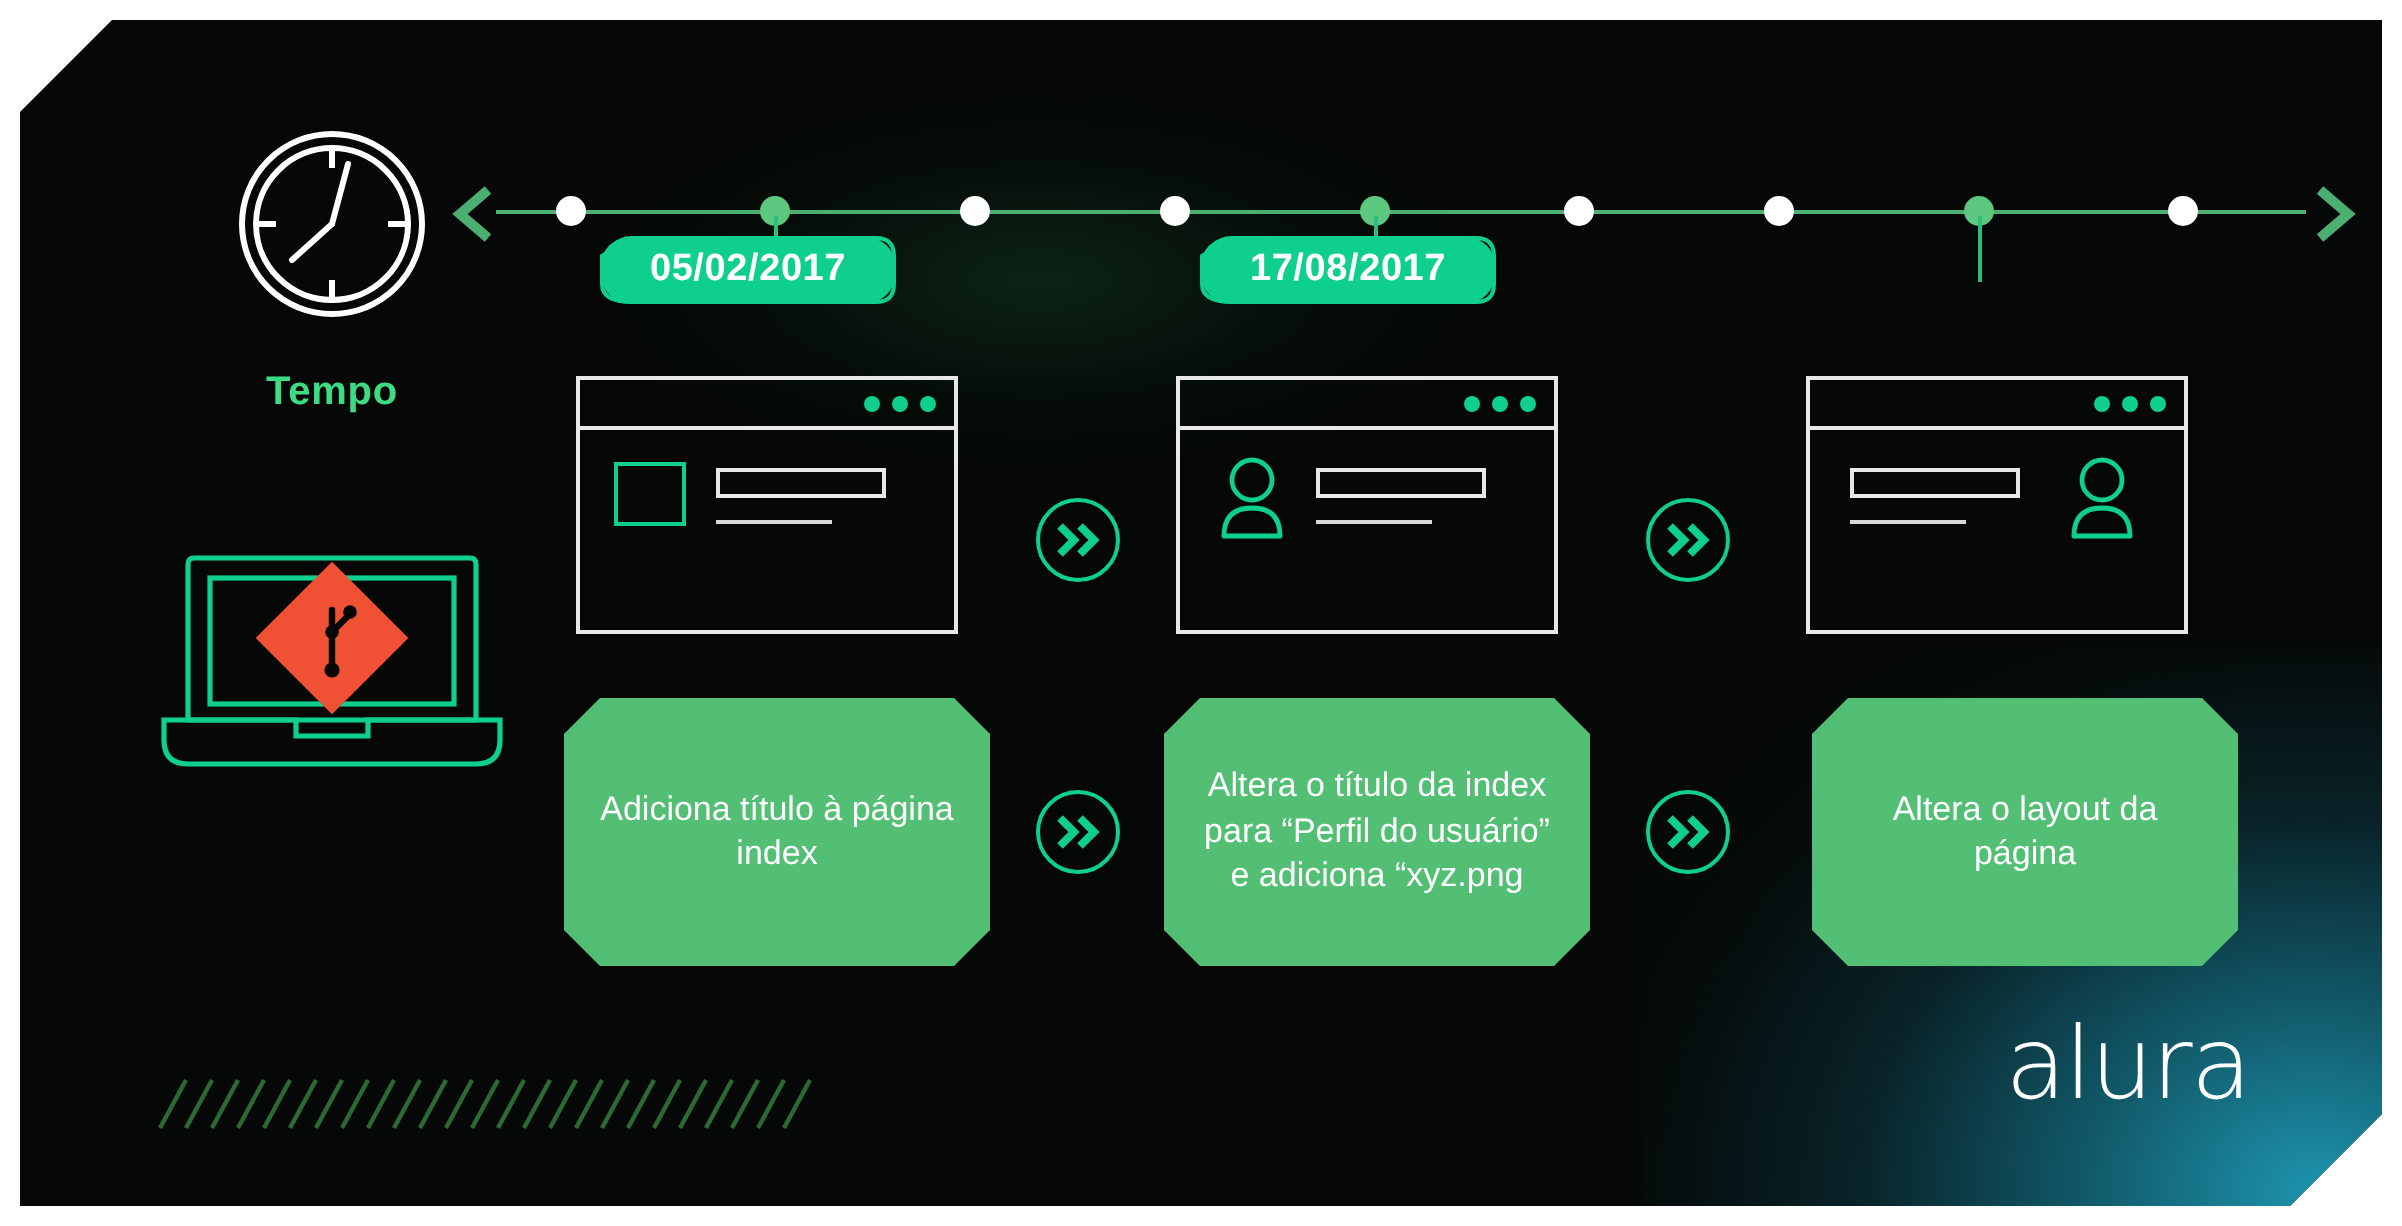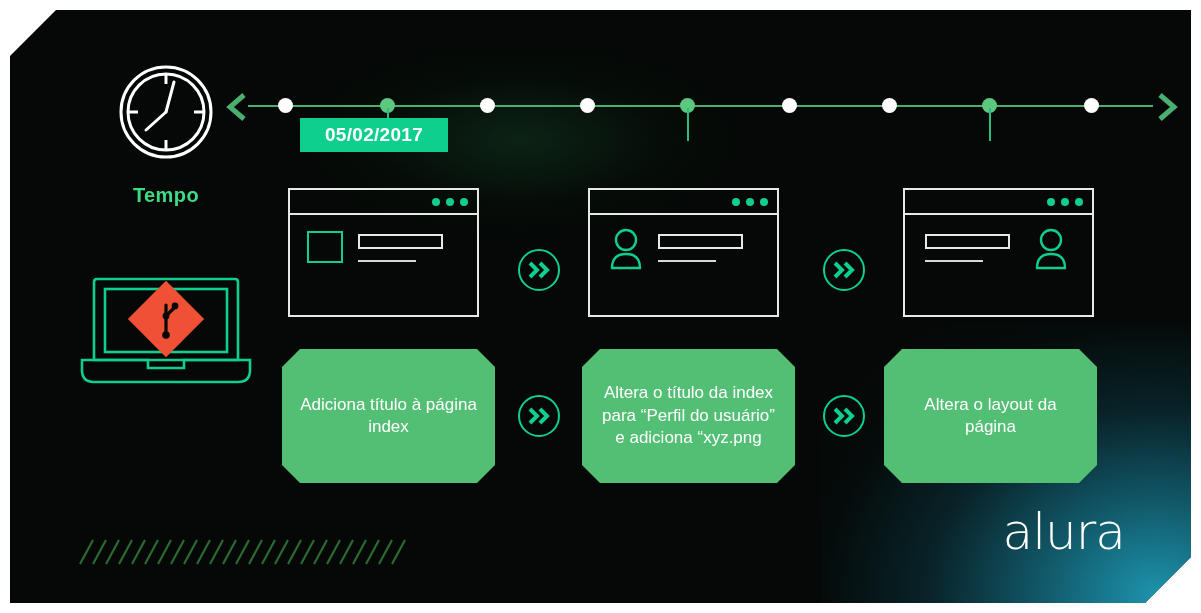--- a/index.html
+++ b/index.html
@@ -83,20 +83,21 @@
   
   .date-badge {
     position: absolute;
     height: 34px; width: 148px;
     display: flex; align-items: center; justify-content: center;
     color: #ffffff; font-size: 19px; font-weight: bold;
     letter-spacing: 0.3px;
     background:
       linear-gradient(#0ecf8d,#0ecf8d) no-repeat;
     padding: 2px;
+    border-radius: 16px;
   }
   .date-badge .bg { position: absolute; inset: 0; }
   .date-badge .txt { position: relative; z-index: 2; }
 
   
   .mock {
     position: absolute; width: 191px; height: 129px;
     border: 2px solid #e8e8e8;
   }
   .mock-bar {
@@ -228,20 +229,26 @@
       <div class="tl-dot white" style="left:860px"></div>
     </div>
 
     <div class="date-badge" style="left:290px;top:108px">
       <svg class="bg" viewBox="0 0 148 34" preserveAspectRatio="none">
         <path d="M16 1 L138 1 Q147 1 147 10 L147 24 Q147 33 138 33 L132 33 L16 33 Q1 33 1 24 L1 10 Z" fill="none" stroke="#0ecf8d" stroke-width="2" vector-effect="non-scaling-stroke"></path>
       </svg>
       <span class="txt">05/02/2017</span>
     </div>
 
+    <div class="date-badge" style="left:590px;top:108px">
+      <svg class="bg" viewBox="0 0 148 34" preserveAspectRatio="none">
+        <path d="M16 1 L138 1 Q147 1 147 10 L147 24 Q147 33 138 33 L132 33 L16 33 Q1 33 1 24 L1 10 Z" fill="none" stroke="#0ecf8d" stroke-width="2" vector-effect="non-scaling-stroke"></path>
+      </svg>
+      <span class="txt">17/08/2017</span>
+    </div>
 
 
     <div class="mock" style="left:278px;top:178px">
       <div class="mock-bar">
         <span class="dot"></span>
           <span class="dot"></span>
           <span class="dot"></span>
       </div>
       <div class="mock-body">
         <div class="mock-sq"></div>
@@ -296,21 +303,21 @@
         <path d="M13 2 L20 9 L13 16" fill="none" stroke="#0ecf8d" stroke-width="4" stroke-linejoin="miter"></path>
       </svg>
     </div>
 
     <div class="card" style="left:572px;top:339px">
       <span>Altera o título da index para “Perfil do usuário” e adiciona “xyz.png</span>
     </div>
     <div class="card" style="left:272px;top:339px">
       <span>Adiciona título à página index</span>
     </div>
-    <div class="card" style="left:874px;top:339px">
+    <div class="card" style="left:896px;top:339px">
       <span>Altera o layout da página</span>
     </div>
 
     <div class="arrow-circle" style="left:508px;top:385px">
       <svg width="24" height="18" viewBox="0 0 24 18">
         <path d="M3 2 L10 9 L3 16" fill="none" stroke="#0ecf8d" stroke-width="4" stroke-linejoin="miter"></path>
         <path d="M13 2 L20 9 L13 16" fill="none" stroke="#0ecf8d" stroke-width="4" stroke-linejoin="miter"></path>
       </svg>
     </div>
     <div class="arrow-circle" style="left:813px;top:385px">

